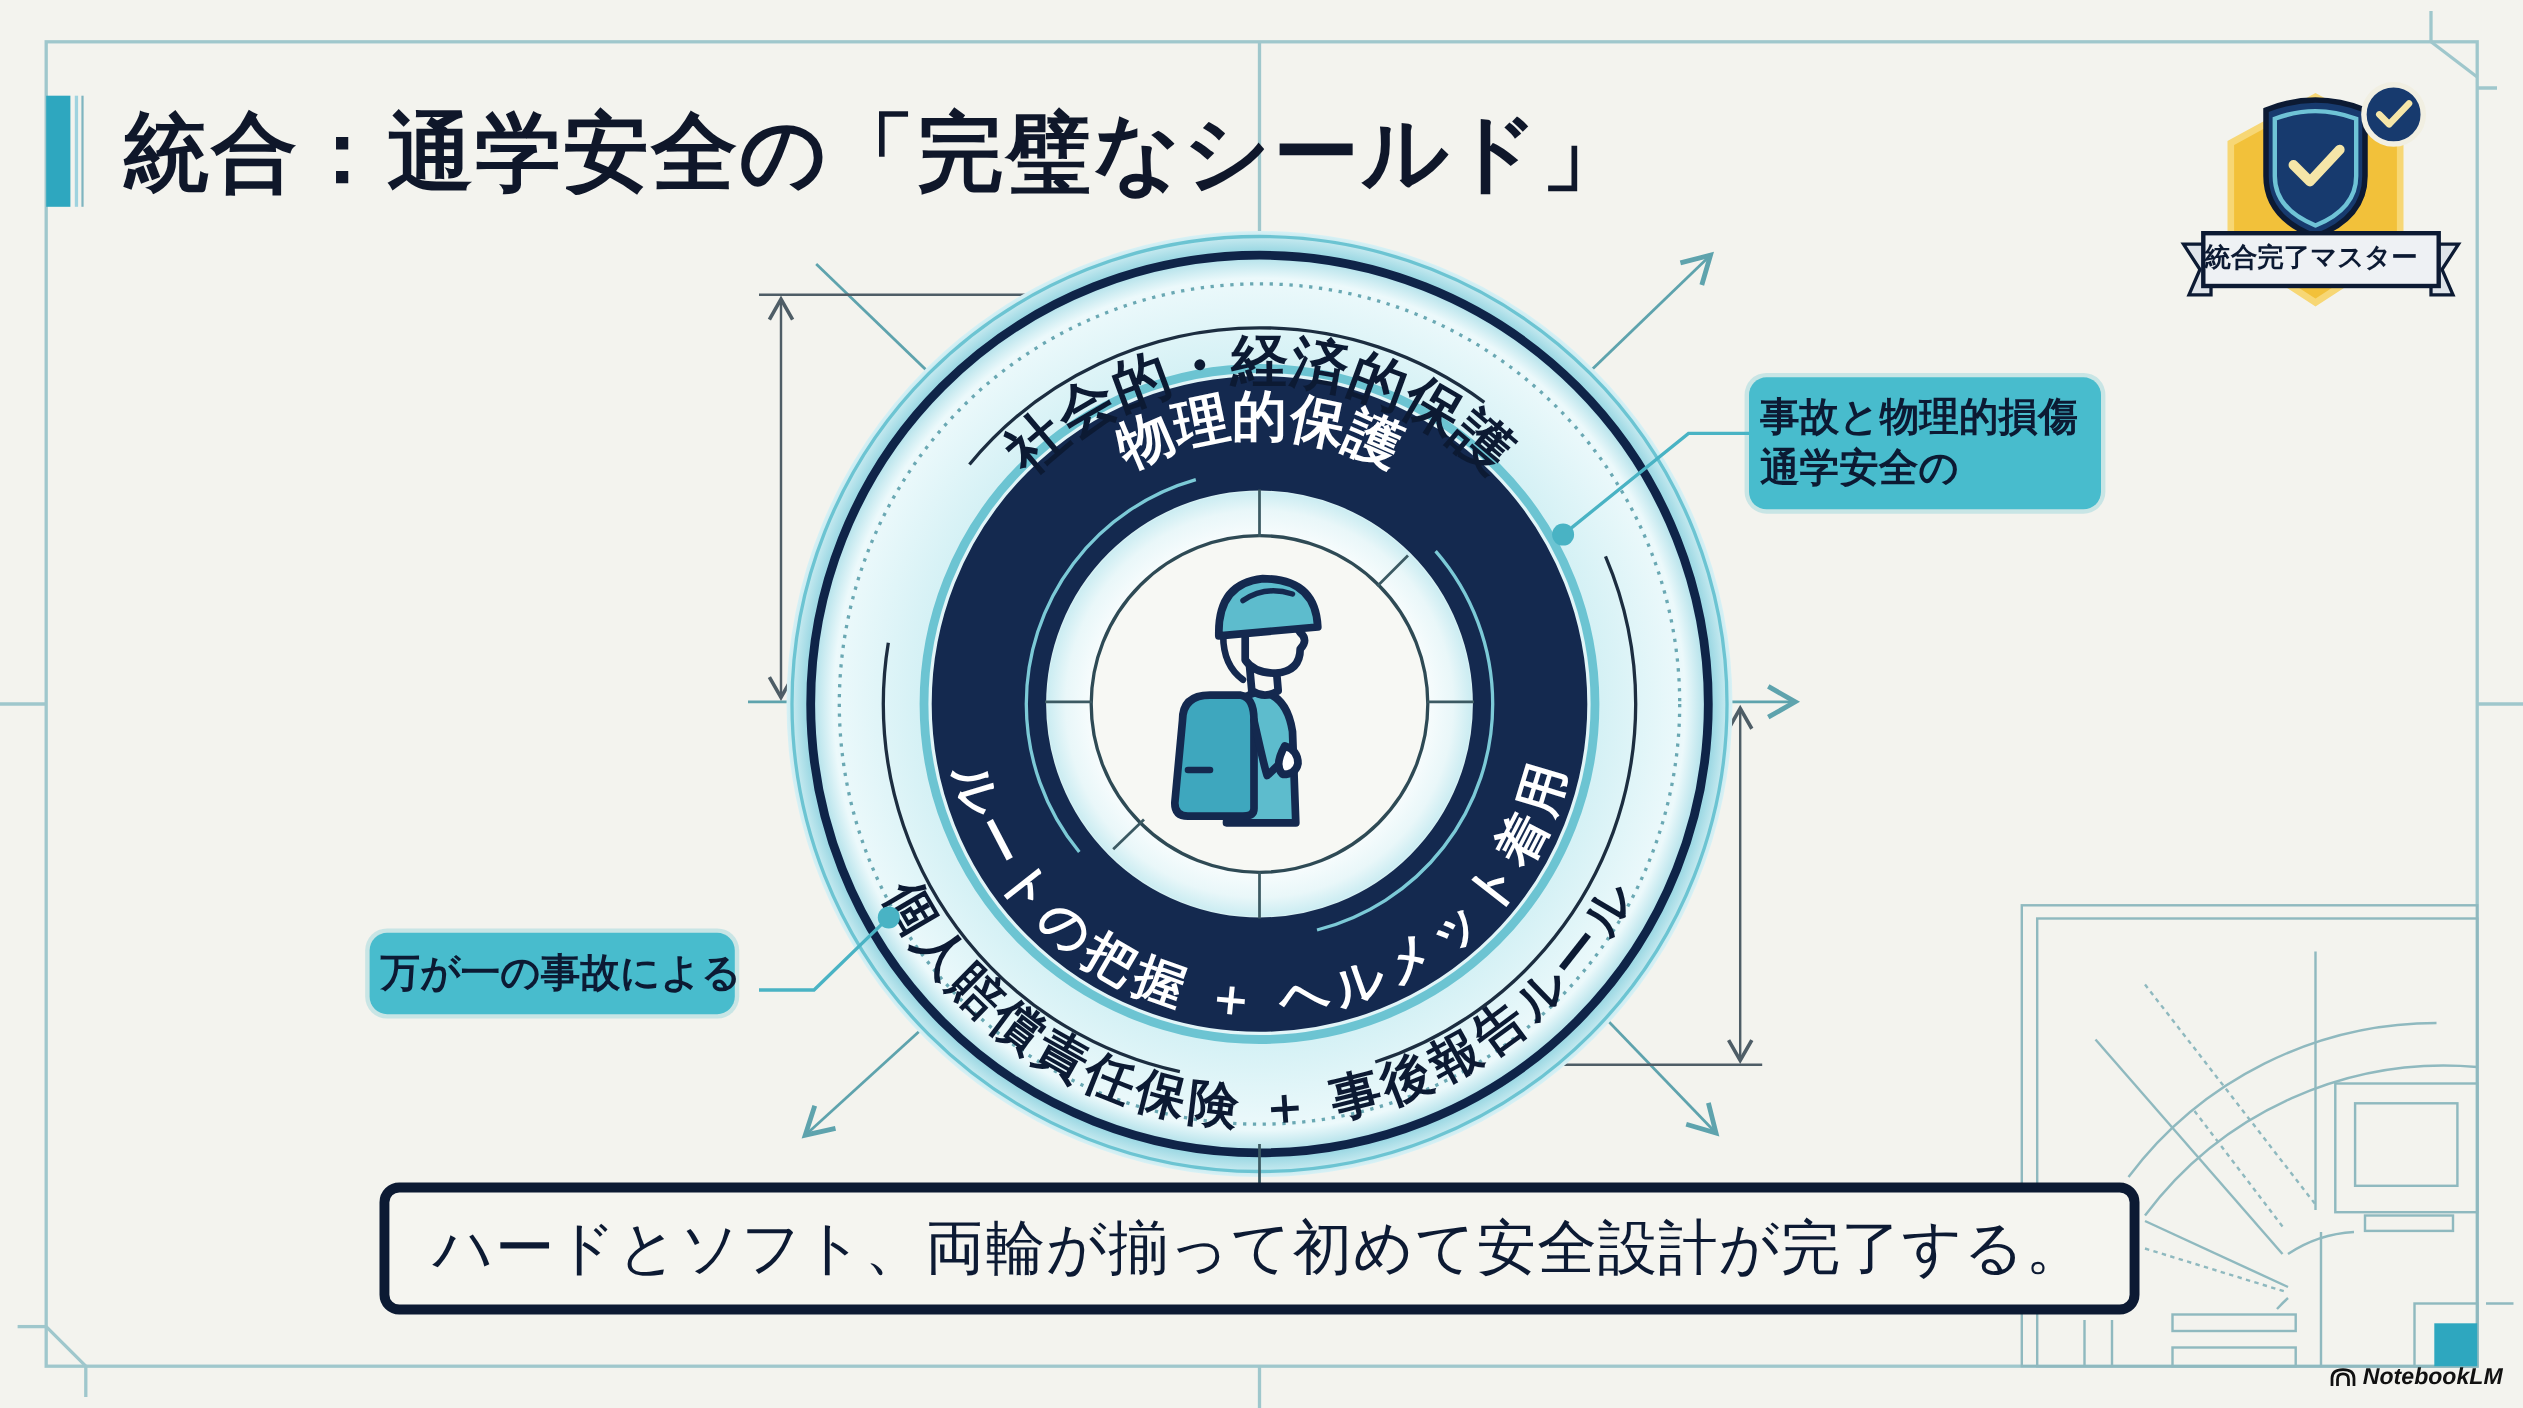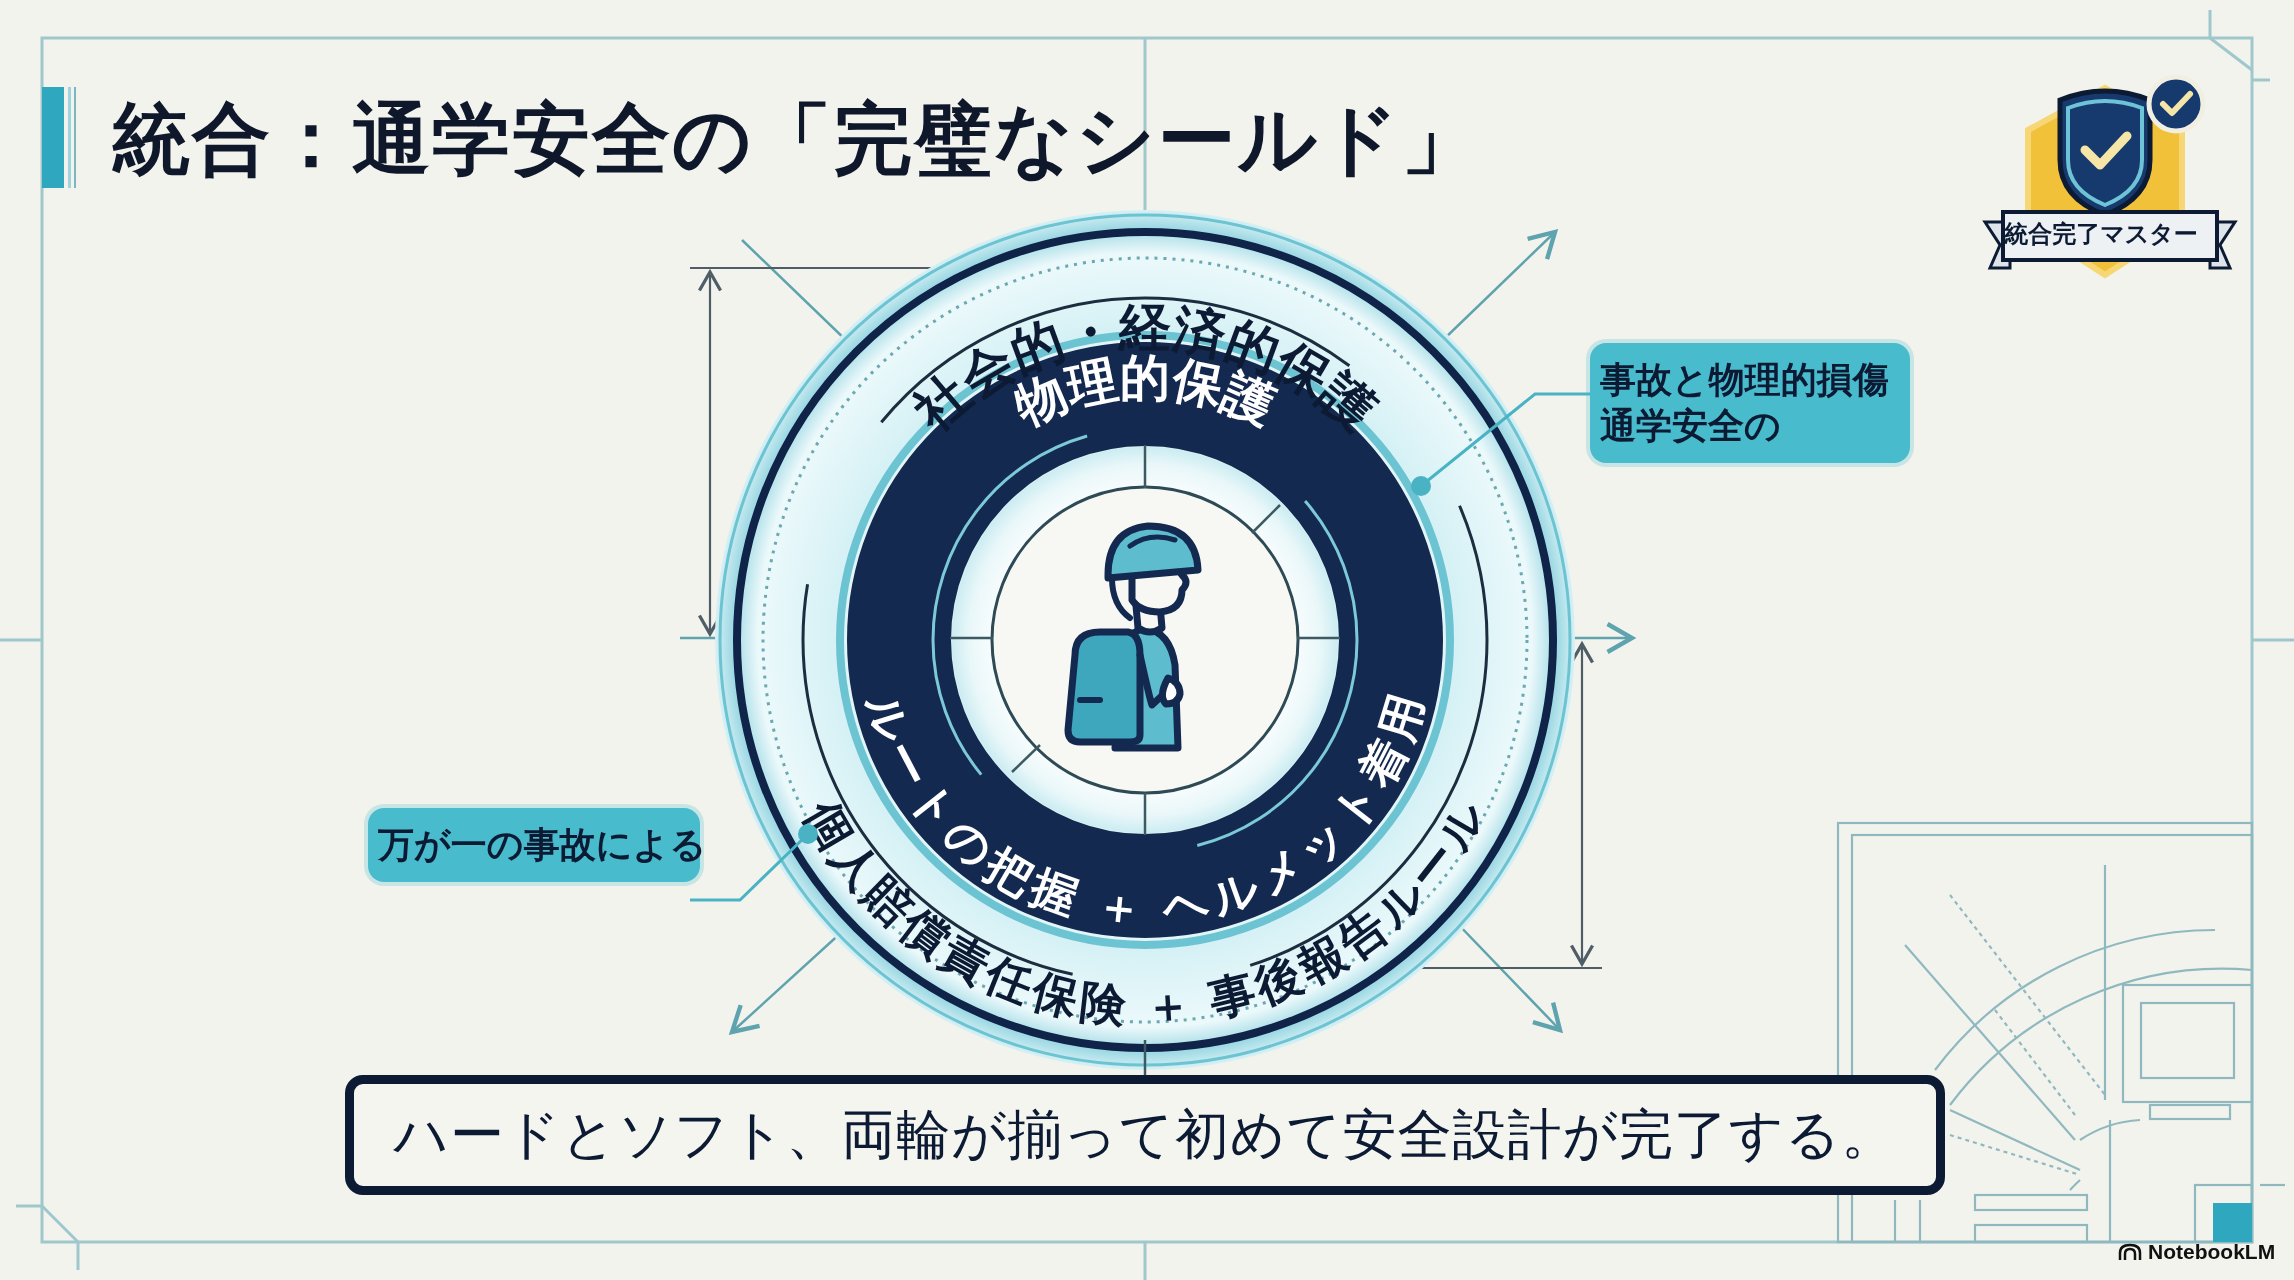--- a/index.html
+++ b/index.html
@@ -32,21 +32,21 @@
     display:flex; align-items:center; justify-content:center;
     font-size:54px; font-weight:normal; color:#0c1a33; letter-spacing:1px;
   }
   .badge-label {
     position:absolute; left:2005px; top:212px; width:192px; height:44px;
     display:flex; align-items:center; justify-content:center;
     font-size:24px; font-weight:bold; color:#0c1a33; white-space:nowrap;
   }
   .brand {
     position:absolute; left:2118px; top:1240px; display:flex; align-items:center; gap:6px;
-    font-size:21px; font-weight:bold; color:#111; font-family:"Liberation Sans", sans-serif;
+    font-size:21px; font-weight:bold; color:#111; font-family:"Liberation Sans", sans-serif;font-style:italic;
   }
   .ringtext { font-weight:bold; }
 </style>
 </head>
 <body>
 
 <svg id="bg-svg" width="2294" height="1280" viewBox="0 0 2294 1280">
   <defs>
     <radialGradient id="glowRing" cx="1145" cy="640" r="430" gradientUnits="userSpaceOnUse">
       <stop offset="0.40" stop-color="#ffffff" stop-opacity="0"></stop>
@@ -209,21 +209,21 @@
 <div class="accent-line1"></div>
 <div class="accent-line2"></div>
 <div class="title">統合：通学安全の「完璧なシールド」</div>
 
 <div class="badge-label">統合完了マスター</div>
 
 <div class="callout" style="left:1590px; top:343px; width:300px;">
   <span>事故と物理的損傷</span>
   <span>通学安全の</span>
 </div>
-<div class="callout" style="left:336px; top:808px; width:312px;margin-left:32px;">
+<div class="callout" style="left:336px; top:848px; width:312px;">
   <span>万が一の事故による</span>
 </div>
 
 <div class="summary-box">
   <span>ハードとソフト、両輪が揃って初めて安全設計が完了する。</span>
 </div>
 
 <div class="brand">
   <svg width="24" height="18" viewBox="0 0 24 18">
     <path d="M2 17 L2 10 Q2 2 12 2 Q22 2 22 10 L22 17" fill="none" stroke="#111" stroke-width="2.5"></path>

